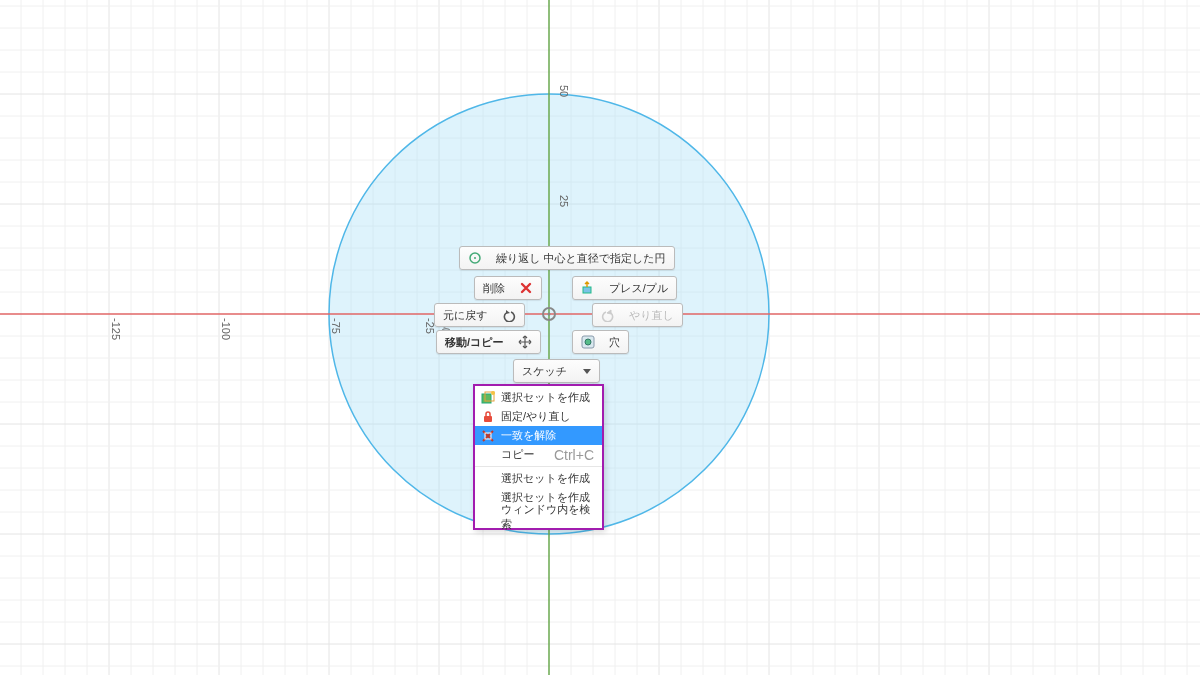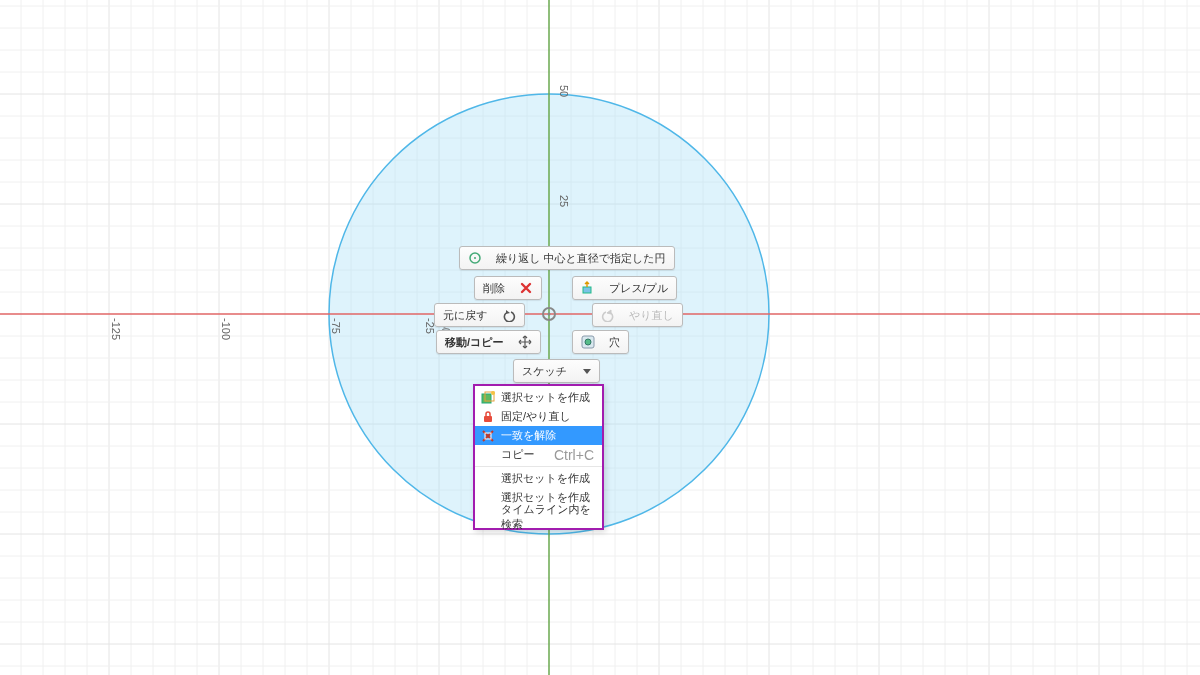--- a/index.html
+++ b/index.html
@@ -301,17 +301,17 @@
     <div class="row">
       <span class="mic"></span>
       <span class="lbl">選択セットを作成</span>
     </div>
     <div class="row">
       <span class="mic"></span>
       <span class="lbl">選択セットを作成</span>
     </div>
     <div class="row">
       <span class="mic"></span>
-      <span class="lbl">タイムライン内を検索</span>
+      <span class="lbl">ウィンドウ内を検索</span>
     </div>
   </div>
 
 </div>
 
 </body></html>

